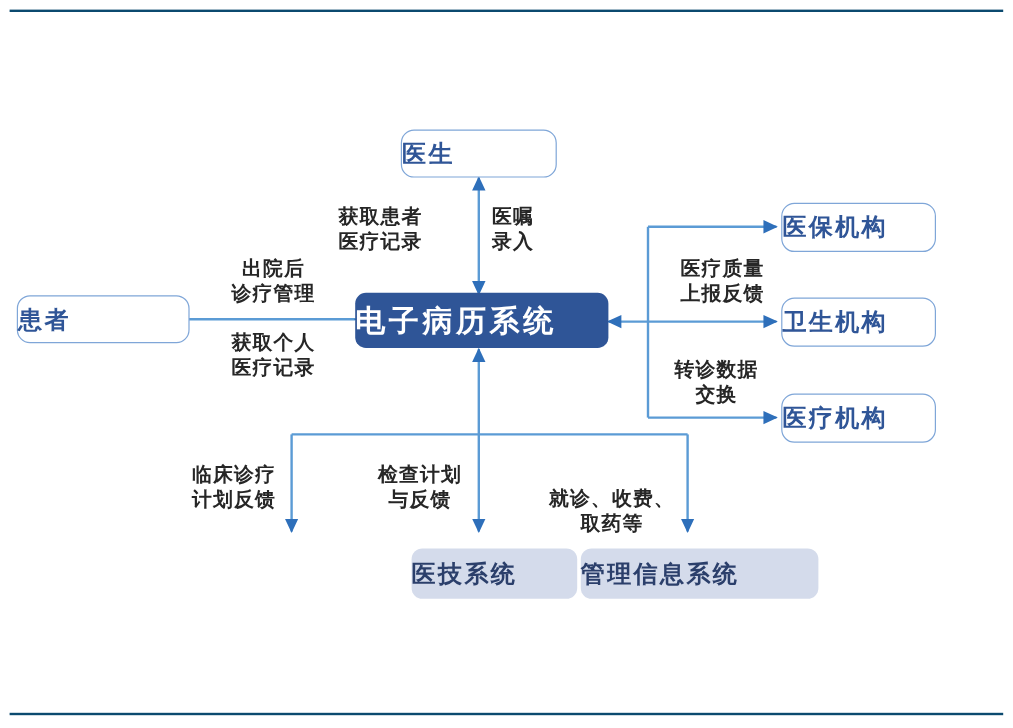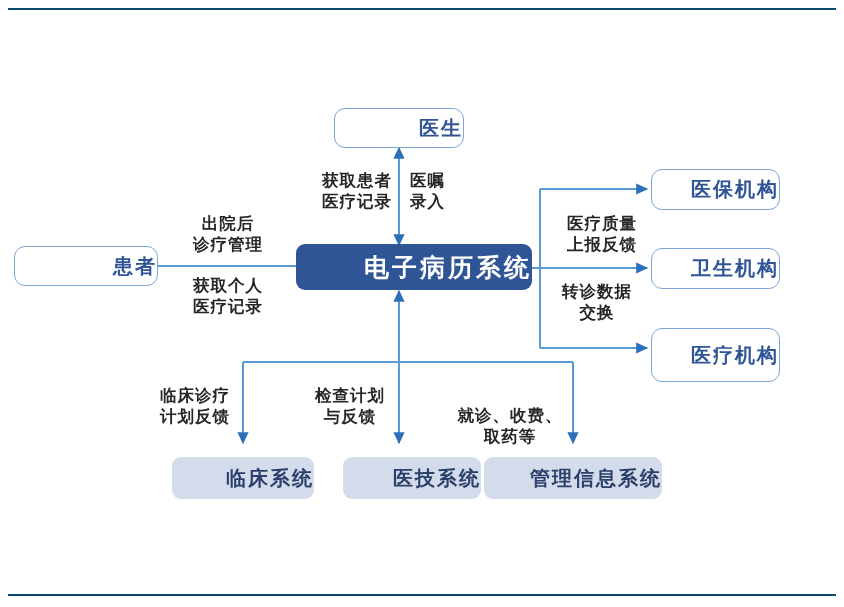--- a/index.html
+++ b/index.html
@@ -42,21 +42,21 @@
     height: 607px;
     pointer-events: none;
   }
 
   
   .node {
     position: absolute;
     box-sizing: border-box;
     display: flex;
     align-items: center;
-    justify-content: flex-end;
+    justify-content: flex-start;
     text-align: center;
     letter-spacing: 2px;
     white-space: nowrap;
   }
   .node-outline {
     background: #ffffff;
     border: 1.6px solid #7fa6d8;
     border-radius: 11px;
     color: #2f5597;
     font-size: 20px;
@@ -84,21 +84,21 @@
   .edge-label {
     position: absolute;
     color: #262626;
     font-size: 16.5px;
     line-height: 1.28;
     text-align: center;
     white-space: pre-line;
     letter-spacing: 1px;
     font-weight: 600;
   }
-  .edge-label.align-right { text-align: right; }
+  .edge-label.align-right { text-align: left; }
   .edge-label.align-left  { text-align: left; }
 </style>
 </head>
 <body>
 
 <div id="page">
 
   <div class="rule rule-top"></div>
   <div class="rule rule-bottom"></div>
 
@@ -133,73 +133,70 @@
         <path d="M243,362 L573,362"></path>
 
         <path d="M243,362 L243,443" marker-end="url(#ah-end)"></path>
 
         <path d="M399,362 L399,443" marker-end="url(#ah-end)"></path>
 
         <path d="M573,362 L573,443" marker-end="url(#ah-end)"></path>
       </g>
     </svg>
 
-    <div class="node node-core" style="left:296px; top:244px; width:236px; height:46px;">
+    <div class="node node-core" style="left:296px; top:244px; width:211px; height:46px;">
       <span>电子病历系统</span>
     </div>
 
     <div class="node node-outline" style="left:334px; top:108px; width:130px; height:40px;">
       <span>医生</span>
     </div>
 
     <div class="node node-outline" style="left:14px; top:246px; width:144px; height:40px;">
       <span>患者</span>
     </div>
 
     <div class="node node-outline" style="left:651px; top:169px; width:129px; height:41px;">
       <span>医保机构</span>
     </div>
 
     <div class="node node-outline" style="left:651px; top:248px; width:129px; height:41px;">
       <span>卫生机构</span>
     </div>
 
-    <div class="node node-outline" style="left:651px; top:328px; width:129px; height:54px;">
+    <div class="node node-outline" style="left:651px; top:328px; width:129px; height:41px;">
       <span>医疗机构</span>
     </div>
 
-    <div class="node node-sub" style="left:172px; top:457px; width:142px; height:42px;">
-      <span>临床系统</span>
-    </div>
 
     <div class="node node-sub" style="left:330px; top:457px; width:138px; height:42px;margin-left:13px;">
       <span>医技系统</span>
     </div>
 
-    <div class="node node-sub" style="left:484px; top:457px; width:178px; height:42px;">
+    <div class="node node-sub" style="left:484px; top:457px; width:198px; height:42px;">
       <span>管理信息系统</span>
     </div>
 
     <div class="edge-label align-right" style="left:282px; top:170px; width:110px;">获取患者
 医疗记录</div>
 
     <div class="edge-label" style="left:168px; top:213px; width:120px;">出院后
 诊疗管理</div>
 
     <div class="edge-label align-left" style="left:410px; top:170px; width:90px;">医嘱
 录入</div>
 
     <div class="edge-label" style="left:168px; top:275px; width:120px;">获取个人
 医疗记录</div>
 
 
     <div class="edge-label" style="left:546px; top:213px; width:112px;">医疗质量
 上报反馈</div>
 
-    <div class="edge-label" style="left:541px; top:281px; width:112px;">转诊数据
+    <div class="edge-label" style="left:541px; top:297px; width:112px;">转诊数据
 交换</div>
 
     <div class="edge-label" style="left:145px; top:385px; width:100px;">临床诊疗
 计划反馈</div>
 
     <div class="edge-label" style="left:300px; top:385px; width:100px;">检查计划
 与反馈</div>
 
     <div class="edge-label" style="left:447px; top:393px; width:126px;margin-top:12px;">就诊、收费、
 取药等</div>

